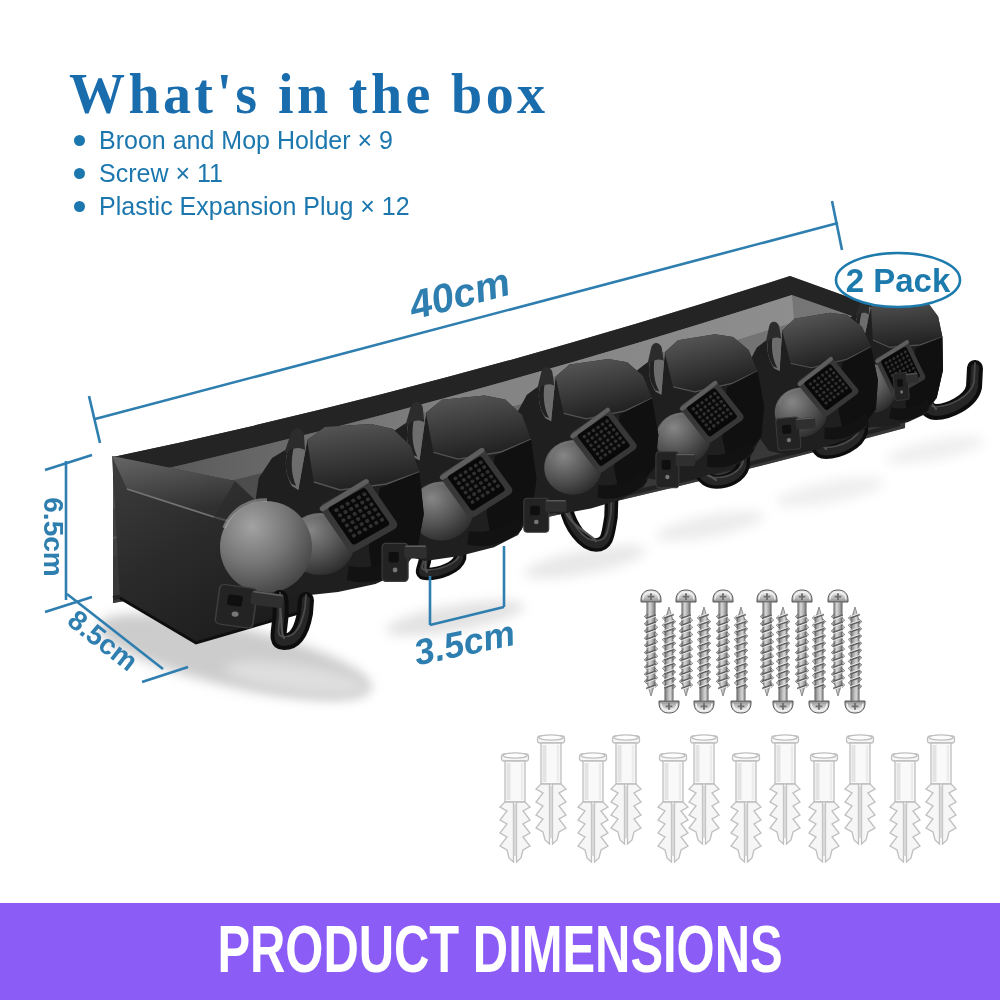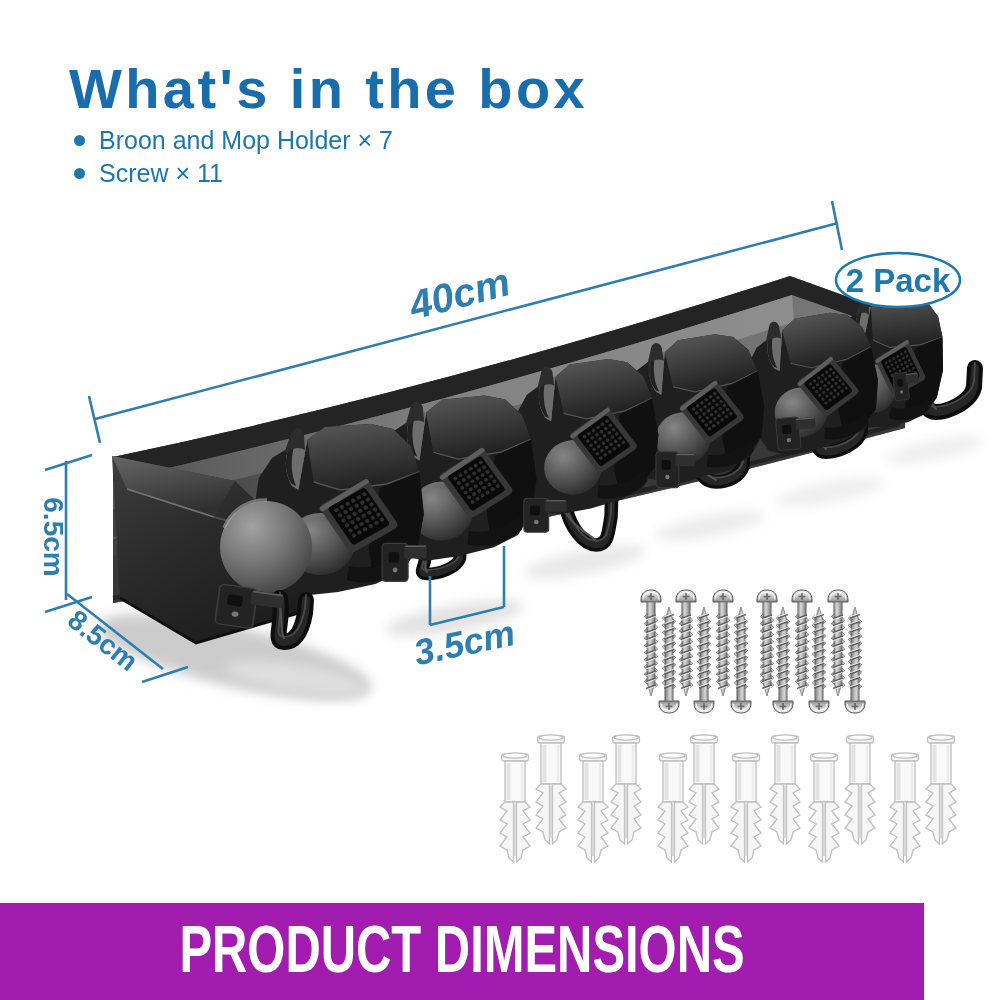--- a/index.html
+++ b/index.html
@@ -1,24 +1,24 @@
 <!DOCTYPE html>
 <html><head>
 <meta charset="utf-8">
 <style>
   html,body{margin:0;padding:0;background:#fff;}
   #page{position:relative;width:1000px;height:1000px;background:#fff;overflow:hidden;
         font-family:"Liberation Sans",sans-serif;}
-  #title{position:absolute;left:69px;top:56px;font-size:56px;font-weight:bold;
-         color:#1a6dad;letter-spacing:3.4px;}
+  #title{position:absolute;left:69px;top:62px;font-size:56px;font-weight:bold;
+         color:#1a6dad;letter-spacing:3.4px;font-family:Liberation Serif, serif;}
   ul.box{position:absolute;left:74px;top:124px;margin:0;padding:0;list-style:none;}
   ul.box li{font-size:25px;color:#1b77ae;line-height:33px;padding-left:25px;position:relative;}
   ul.box li:before{content:"";position:absolute;left:0;top:11px;width:11px;height:11px;
         border-radius:50%;background:#1b77ae;}
-  #banner{position:absolute;left:0;top:903px;width:924px;height:97px;background:#a21caf;}
+  #banner{position:absolute;left:0;top:903px;width:1000px;height:97px;background:#8b5cf6;}
   #banner span{position:absolute;left:50%;top:50%;transform:translate(-50%,-54%) scaleX(0.73);
         transform-origin:center;font-size:67px;font-weight:bold;color:#fff;white-space:nowrap;
         letter-spacing:0px;}
   svg{position:absolute;left:0;top:0;}
 </style>
 </head>
 <body>
 <div id="page">
   <svg id="art" width="1000" height="1000" viewBox="0 0 1000 1000">
     <defs>
@@ -953,19 +953,20 @@
           <path d="M 7,9 L 7,46" stroke="#ececec" stroke-width="2.5" fill="none"></path>
           <path d="M -10,48 L -15,53 L -8,57 L -15,66 L -8,70 L -15,79 L -8,83 L -15,92 L -8,96 L -6,104 L -1.5,108 L -1.5,48 Z" fill="#f6f6f6"></path>
           <path d="M 10,48 L 15,53 L 8,57 L 15,66 L 8,70 L 15,79 L 8,83 L 15,92 L 8,96 L 6,104 L 1.5,108 L 1.5,48 Z" fill="#f6f6f6"></path>
           <path d="M 0,50 L 0,102" stroke="#d8d8d8" stroke-width="2.6" fill="none"></path>
         </g>
       </g>
   </svg>
 
   <div id="title">What's in the box</div>
   <ul class="box">
-    <li>Broon and Mop Holder × 7</li>
+    <li>Broon and Mop Holder × 9</li>
     <li>Screw × 11</li>
+    <li>Plastic Expansion Plug × 12</li>
   </ul>
   <div id="banner">
       <span>PRODUCT DIMENSIONS</span>
     </div>
 </div>
 
 </body></html>

